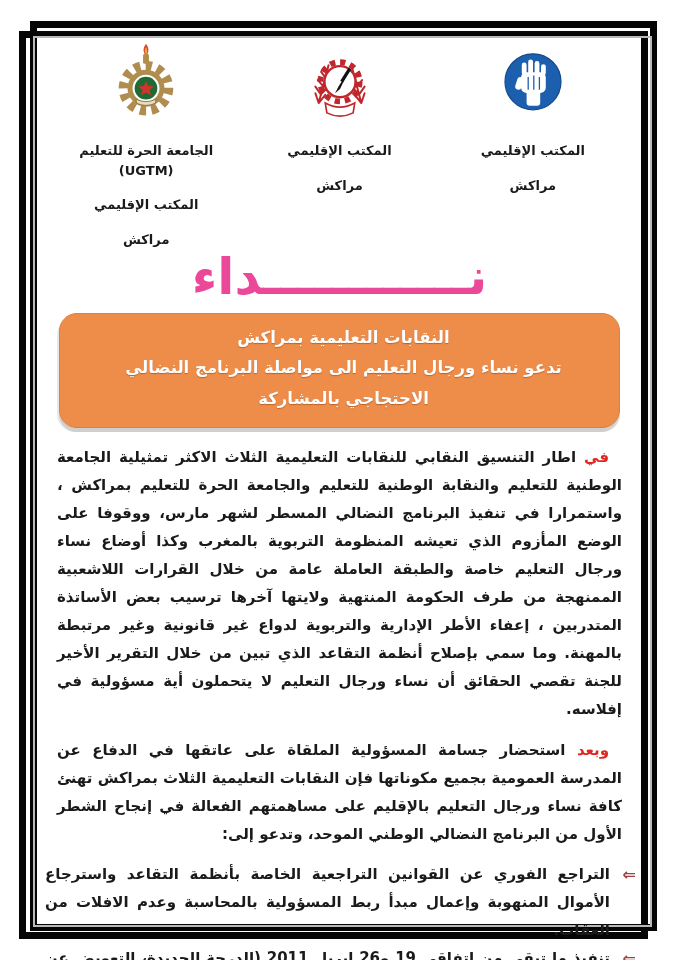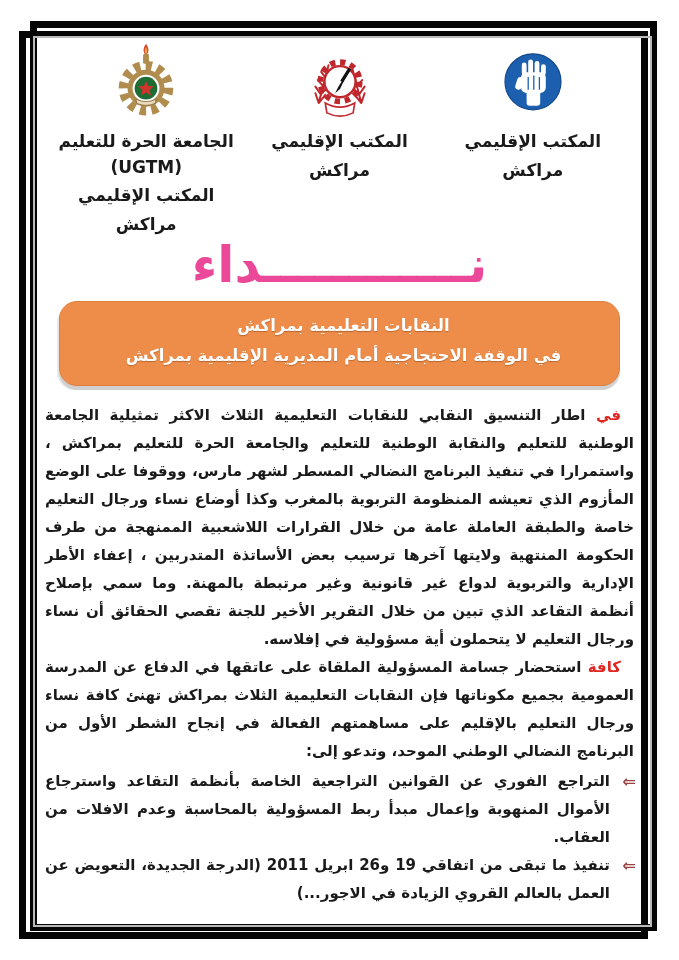--- a/index.html
+++ b/index.html
@@ -8,34 +8,34 @@
   
   .frame{position:absolute;pointer-events:none;}
   .frame-a{top:21px;left:30px;right:22px;bottom:29px;border:7px solid #050505;}
   .frame-b{top:31px;left:19px;right:31px;bottom:21px;border:7px solid #050505;}
   .frame-c{top:36px;left:33px;right:27px;bottom:33px;border:2px solid #b9b9b9;}
   .content{position:absolute;top:36px;left:43px;right:43px;bottom:42px;direction:rtl;}
   
   .logos{display:flex;justify-content:space-between;align-items:flex-start;padding:6px 8px 0 8px;}
   .logo-block{width:33%;text-align:center;}
   .logo-art{height:84px;display:flex;align-items:flex-end;justify-content:center;}
-  .logo-caption{font-size:17px;font-weight:bold;line-height:1.5;margin-top:3px;}
+  .logo-caption{font-size:13px;font-weight:bold;line-height:1.5;margin-top:15px;}
   
   .title{margin:2px 0 0 0;text-align:center;font-size:50px;font-weight:bold;
          letter-spacing:0;line-height:1.05;color:#ec4899;}
   
   .banner{margin:9px 16px 0 16px;background:#ee8c49;border-radius:18px;
           padding:9px 14px 13px 22px;text-align:center;color:#ffffff;font-weight:bold;
           font-size:16.5px;line-height:1.85;text-shadow:0 1px 1px rgba(90,40,0,.35);
           box-shadow:0 4px 0 rgba(185,185,185,.55), -2px 4px 0 rgba(205,205,205,.45);
           border:1px solid #e07f3c;}
   
   .body-text{margin-top:15px;font-size:15px;font-weight:bold;line-height:1.87;
              text-align:justify;padding:0 2px;}
-  .body-text p{margin:0;text-indent:13px;}
+  .body-text p{margin:12px;text-indent:13px;}
   .lead{color:#e02621;}
   ul.demands{list-style:none;margin:2px 0 0 0;padding:0;}
   ul.demands li{position:relative;padding-right:24px;margin:0;}
   .arrow{position:absolute;right:-2px;top:0;color:#9d4343;font-weight:bold;font-size:16px;}
 </style>
 </head>
 <body>
 
 <div class="page">
   <div class="frame frame-a"></div>
@@ -105,26 +105,26 @@
         <div class="logo-caption">المكتب الإقليمي</div>
         <div class="logo-caption">مراكش</div>
       </div>
 
     </header>
 
     <h1 class="title">نــــــــــــداء</h1>
 
     <div class="banner">
       <div>النقابات التعليمية بمراكش</div>
-      <div>في الوقفة الاحتجاجية أمام المديرية الإقليمية بمراكش</div>
+      <div>تدعو نساء ورجال التعليم الى مواصلة البرنامج النضالي الاحتجاجي بالمشاركة</div>
     </div>
 
     <section class="body-text">
       <p><span class="lead">في</span><span> اطار التنسيق النقابي للنقابات التعليمية الثلاث الاكثر تمثيلية الجامعة الوطنية للتعليم والنقابة الوطنية للتعليم والجامعة الحرة للتعليم بمراكش ، واستمرارا في تنفيذ البرنامج النضالي المسطر لشهر مارس، ووقوفا على الوضع المأزوم الذي تعيشه المنظومة التربوية بالمغرب وكذا أوضاع نساء ورجال التعليم خاصة والطبقة العاملة عامة من خلال القرارات اللاشعبية الممنهجة من طرف الحكومة المنتهية ولايتها آخرها ترسيب بعض الأساتذة المتدربين ، إعفاء الأطر الإدارية والتربوية لدواع غير قانونية وغير مرتبطة بالمهنة. وما سمي بإصلاح أنظمة التقاعد الذي تبين من خلال التقرير الأخير للجنة تقصي الحقائق أن نساء ورجال التعليم لا يتحملون أية مسؤولية في إفلاسه.</span></p>
-      <p><span class="lead">كافة</span><span> استحضار جسامة المسؤولية الملقاة على عاتقها في الدفاع عن المدرسة العمومية بجميع مكوناتها فإن النقابات التعليمية الثلاث بمراكش تهنئ كافة نساء ورجال التعليم بالإقليم على مساهمتهم الفعالة في إنجاح الشطر الأول من البرنامج النضالي الوطني الموحد، وتدعو إلى:</span></p>
+      <p><span class="lead">وبعد</span><span> استحضار جسامة المسؤولية الملقاة على عاتقها في الدفاع عن المدرسة العمومية بجميع مكوناتها فإن النقابات التعليمية الثلاث بمراكش تهنئ كافة نساء ورجال التعليم بالإقليم على مساهمتهم الفعالة في إنجاح الشطر الأول من البرنامج النضالي الوطني الموحد، وتدعو إلى:</span></p>
 
       <ul class="demands">
         <li><span class="arrow">⇐</span><span>التراجع الفوري عن القوانين التراجعية الخاصة بأنظمة التقاعد واسترجاع الأموال المنهوبة وإعمال مبدأ ربط المسؤولية بالمحاسبة وعدم الافلات من العقاب.</span></li>
         <li><span class="arrow">⇐</span><span>تنفيذ ما تبقى من اتفاقي 19 و26 ابريل 2011 (الدرجة الجديدة، التعويض عن العمل بالعالم القروي الزيادة في الاجور...)</span></li>
 
       </ul>
     </section>
 
   </div>
 </div>

